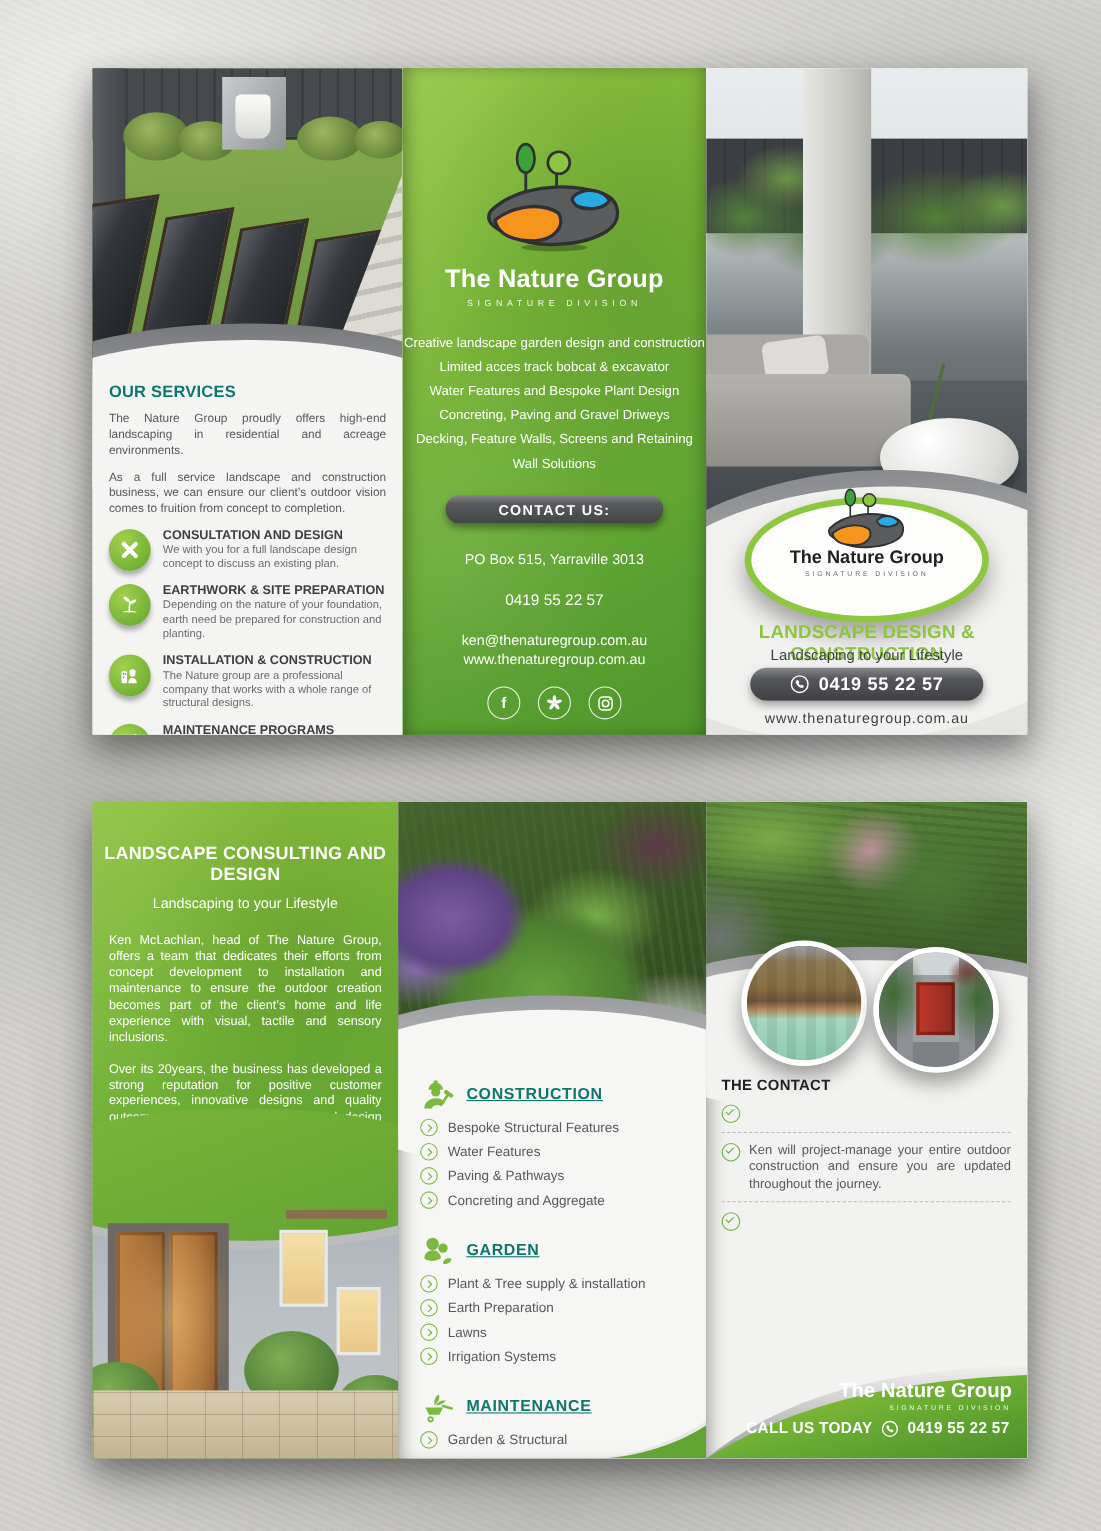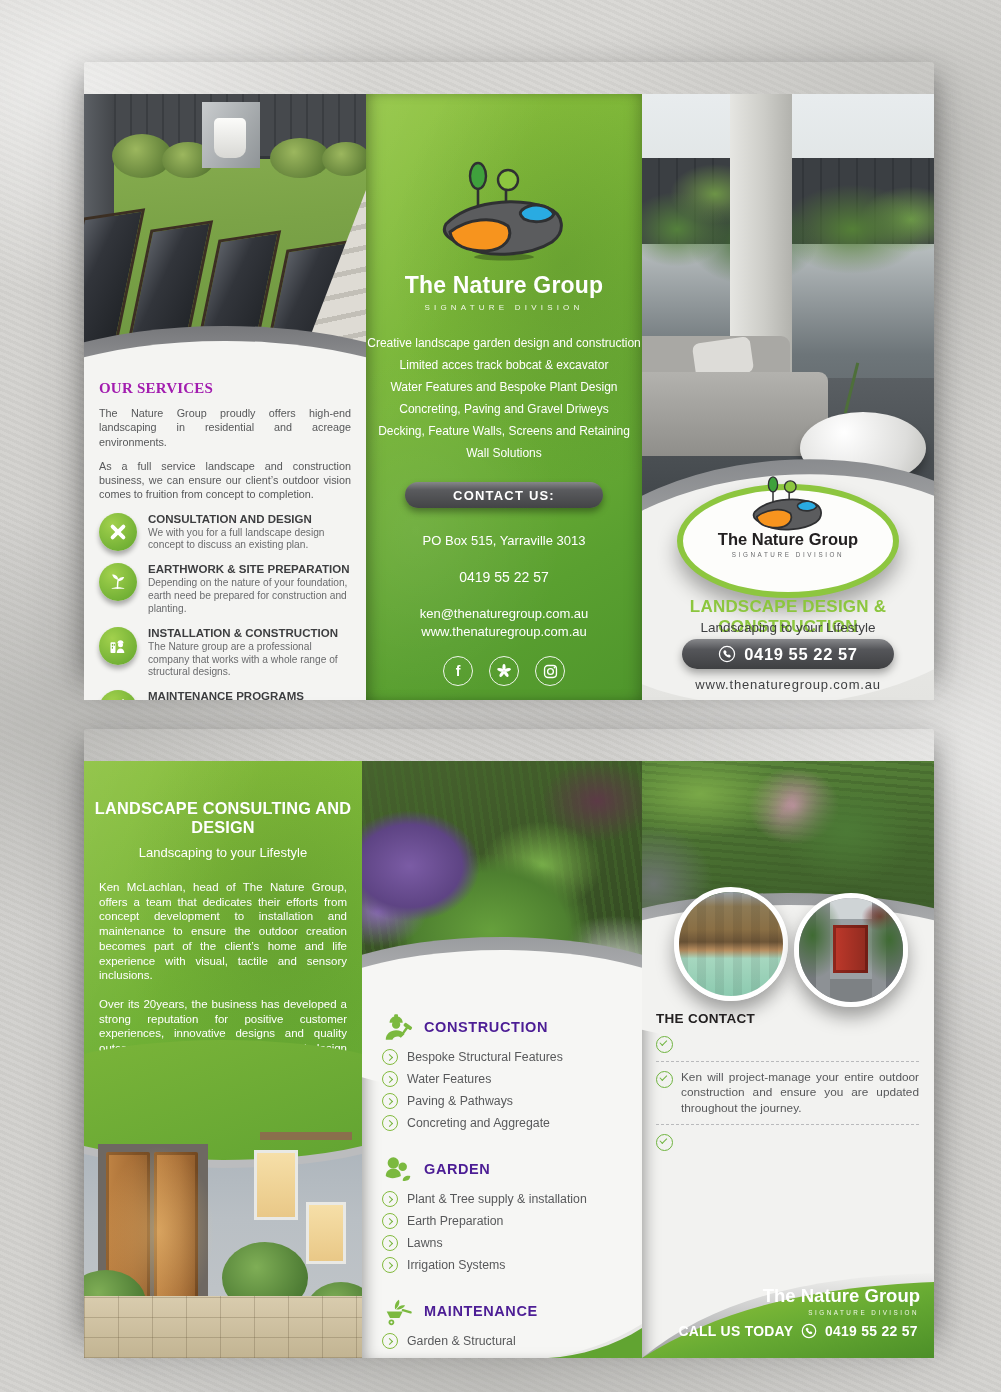--- a/index.html
+++ b/index.html
@@ -10,21 +10,21 @@
       radial-gradient(500px 380px at 92% 12%, rgba(172,172,168,.5), rgba(172,172,168,0) 70%),
       radial-gradient(380px 300px at 4% 52%, rgba(164,164,160,.45), transparent 70%),
       radial-gradient(520px 420px at 96% 55%, rgba(255,255,255,.5), transparent 70%),
       radial-gradient(600px 400px at 50% 98%, rgba(166,166,162,.42), transparent 70%),
       repeating-linear-gradient(24deg, rgba(255,255,255,.05) 0 3px, rgba(118,118,114,.05) 3px 6px),
       linear-gradient(180deg,#d8d7d4 0%, #cfcecb 50%, #d3d2cf 100%);}
   .brochure{position:absolute;left:84px;width:850px;display:flex;border-radius:2px;
     box-shadow:0 12px 26px rgba(35,35,35,.42), 0 26px 55px rgba(35,35,35,.25);}
   .brochure-top{top:62px;height:606px;}
   .brochure-bottom{top:729px;height:597px;}
-  .panel{position:relative;height:100%;overflow:hidden;margin-top:32px;}
+  .panel{position:relative;height:100%;overflow:hidden;}
   .green-bg{background:
       linear-gradient(115deg, rgba(255,255,255,.10) 0%, rgba(255,255,255,0) 34%),
       radial-gradient(240px 320px at 72% 28%, rgba(28,68,18,.17), transparent 72%),
       radial-gradient(210px 260px at 18% 72%, rgba(255,255,255,.08), transparent 70%),
       linear-gradient(150deg,#90c43e 0%, #76b437 42%, #5aa030 78%, #4f962c 100%);}
   .fold-l{box-shadow:inset 9px 0 16px -7px rgba(0,0,0,.38);}
   .fold-lr{box-shadow:inset 9px 0 16px -7px rgba(0,0,0,.38), inset -9px 0 16px -7px rgba(0,0,0,.28);}
 
   
   .photo{position:absolute;left:0;right:0;top:0;}
@@ -41,21 +41,21 @@
   .p1-feature{position:absolute;top:8px;left:118px;width:58px;height:66px;background:linear-gradient(120deg,#c9ccce,#8f9497);}
   .p1-pot{position:absolute;top:16px;left:12px;width:32px;height:40px;border-radius:5px 5px 10px 10px;background:linear-gradient(#fcfcfa,#d8d8d4);}
   .p1-bed{position:absolute;width:54px;height:150px;transform:skewX(-20deg) rotate(-9deg);
     background:linear-gradient(105deg,#5a5e65 0%,#32353b 35%,#1f2226 100%);border:3px solid #3c2f23;}
   .p1-steps{position:absolute;right:0;top:96px;width:122px;height:192px;
     clip-path:polygon(100% 0,40% 100%,100% 100%);
     background:repeating-linear-gradient(168deg,#dedbd4 0 16px,#c2bfb7 16px 21px);}
   .c-grey1{top:232px;left:-30%;width:160%;height:150px;background:linear-gradient(#77787b,#cfd0d2);}
   .c-white1{top:247px;left:-30%;width:160%;height:150px;background:#f4f4f2;}
   .pa-left-content{position:absolute;top:286px;left:15px;right:15px;}
-  .h-dark{font-size:15px;font-weight:bold;color:#a21caf;letter-spacing:.2px;margin:0 0 9px 0;font-family:Liberation Serif, serif;}
+  .h-dark{font-size:15px;font-weight:bold;color:#0f766e;letter-spacing:.2px;margin:0 0 9px 0;}
   .p-grey{font-size:10.8px;line-height:1.32;color:#57585a;text-align:justify;margin:0 0 10px 0;}
   .svc{display:flex;margin-top:11px;}
   .svc-icon{flex:0 0 38px;width:38px;height:38px;margin-right:11px;border-radius:50%;
     background:radial-gradient(circle at 35% 30%,#a2d14d,#6fae33 78%);
     box-shadow:0 4px 5px rgba(0,0,0,.3);display:flex;align-items:center;justify-content:center;}
   .svc-title{font-size:11.5px;font-weight:bold;color:#3d3e40;margin-bottom:2px;}
   .svc-desc{font-size:10.2px;line-height:1.26;color:#6a6b6d;}
 
   
   .pa-mid{width:276px;color:#fff;}
@@ -149,21 +149,21 @@
       radial-gradient(85px 62px at 64% 42%, #79b04a, transparent 72%),
       radial-gradient(75px 55px at 84% 16%, #5c3a46, transparent 75%),
       radial-gradient(105px 72px at 90% 82%, #c9cec6, transparent 70%),
       repeating-linear-gradient(82deg, rgba(70,110,45,.4) 0 3px, transparent 3px 9px),
       linear-gradient(160deg,#47632e 0%, #3c5527 45%, #2f4520 100%);}
   .c-grey3{top:176px;left:-26%;width:152%;height:145px;background:linear-gradient(#9a9c9f,#dededc);}
   .c-white3{top:189px;left:-26%;width:152%;height:145px;background:#f6f6f4;}
   .bm-content{position:absolute;top:250px;left:20px;right:10px;}
   .sec-head{display:flex;align-items:center;gap:10px;height:32px;margin-top:14px;}
   .sec-head:first-child{margin-top:0;}
-  .sec-title{font-size:14.5px;font-weight:bold;color:#4c1d95;letter-spacing:.6px;}
+  .sec-title{font-size:14.5px;font-weight:bold;color:#0f766e;letter-spacing:.6px;text-decoration:underline;}
   .li-row{display:flex;align-items:center;gap:9px;margin-top:6px;height:16px;}
   .blt{flex:0 0 14px;width:14px;height:14px;border-radius:50%;border:1.5px solid #83bb3e;
     display:flex;align-items:center;justify-content:center;}
   .blt::after{content:"";width:4px;height:4px;border-right:1.7px solid #76b43c;border-top:1.7px solid #76b43c;
     transform:rotate(45deg);margin-left:-2px;}
   .li-label{font-size:12.3px;color:#58595b;}
   .mid-wedge{position:absolute;right:0;bottom:0;width:96px;height:42px;}
 
   
   .pb-right{width:292px;background:#f2f2f0;}

